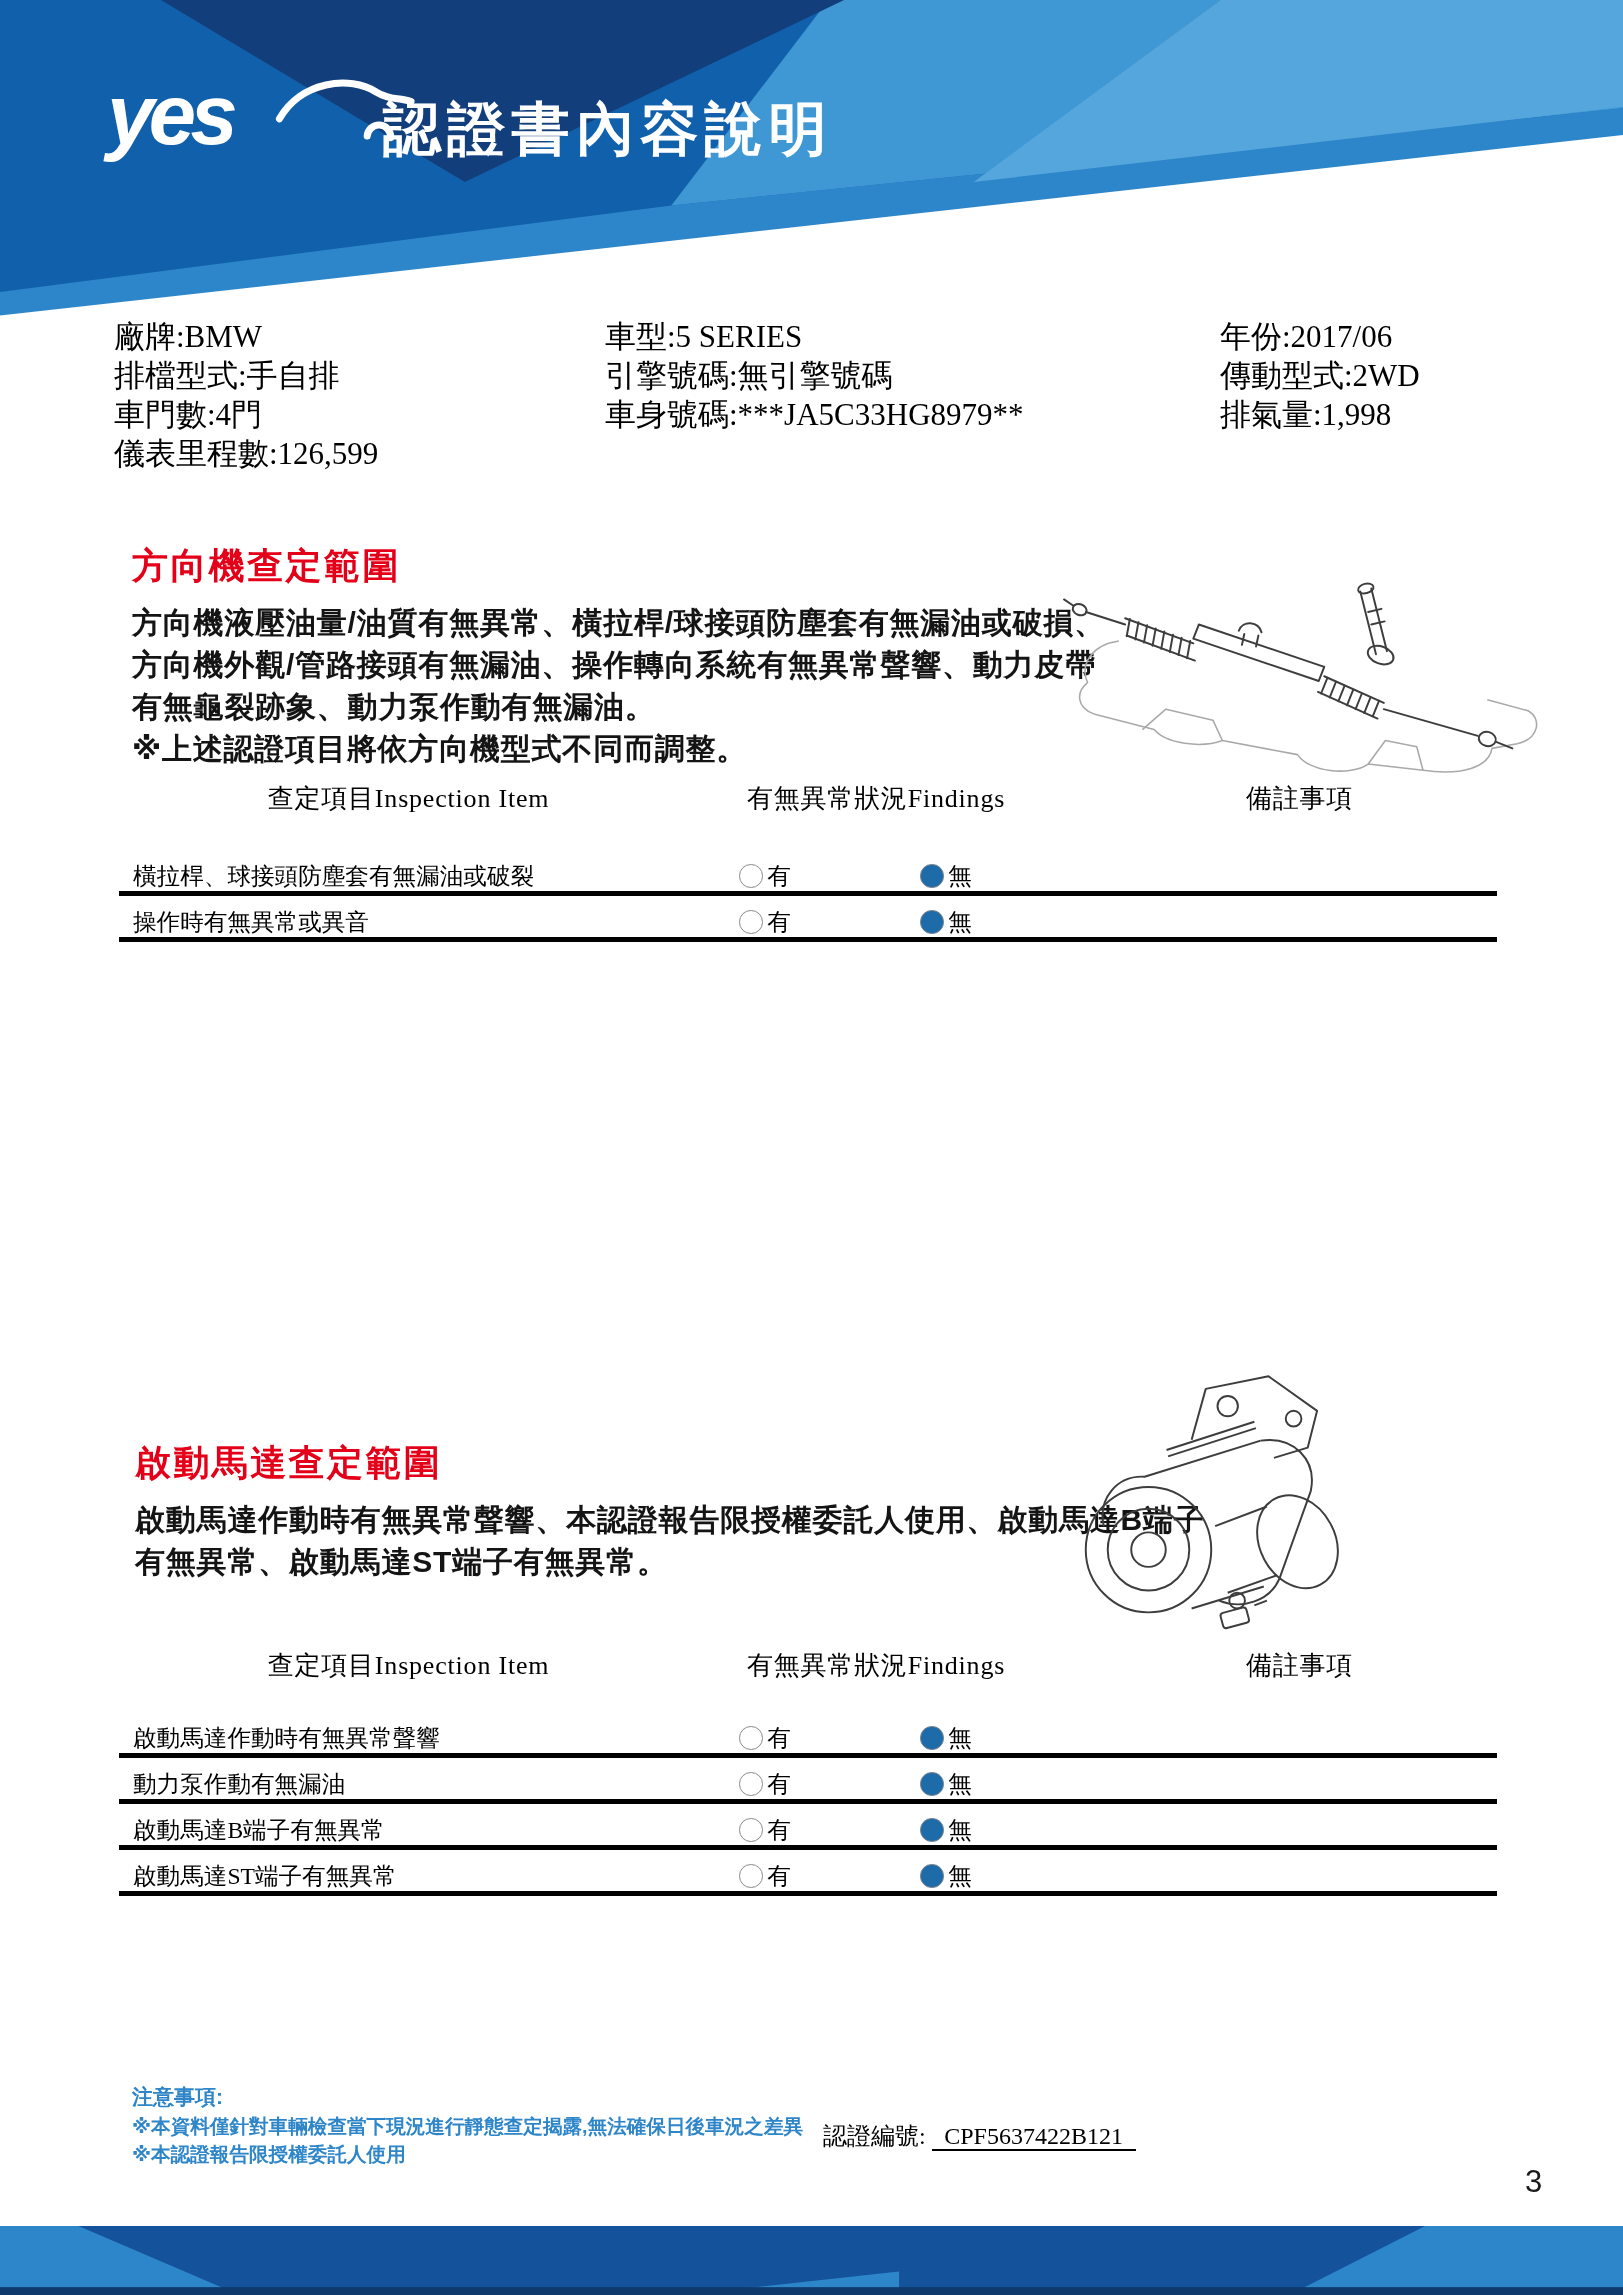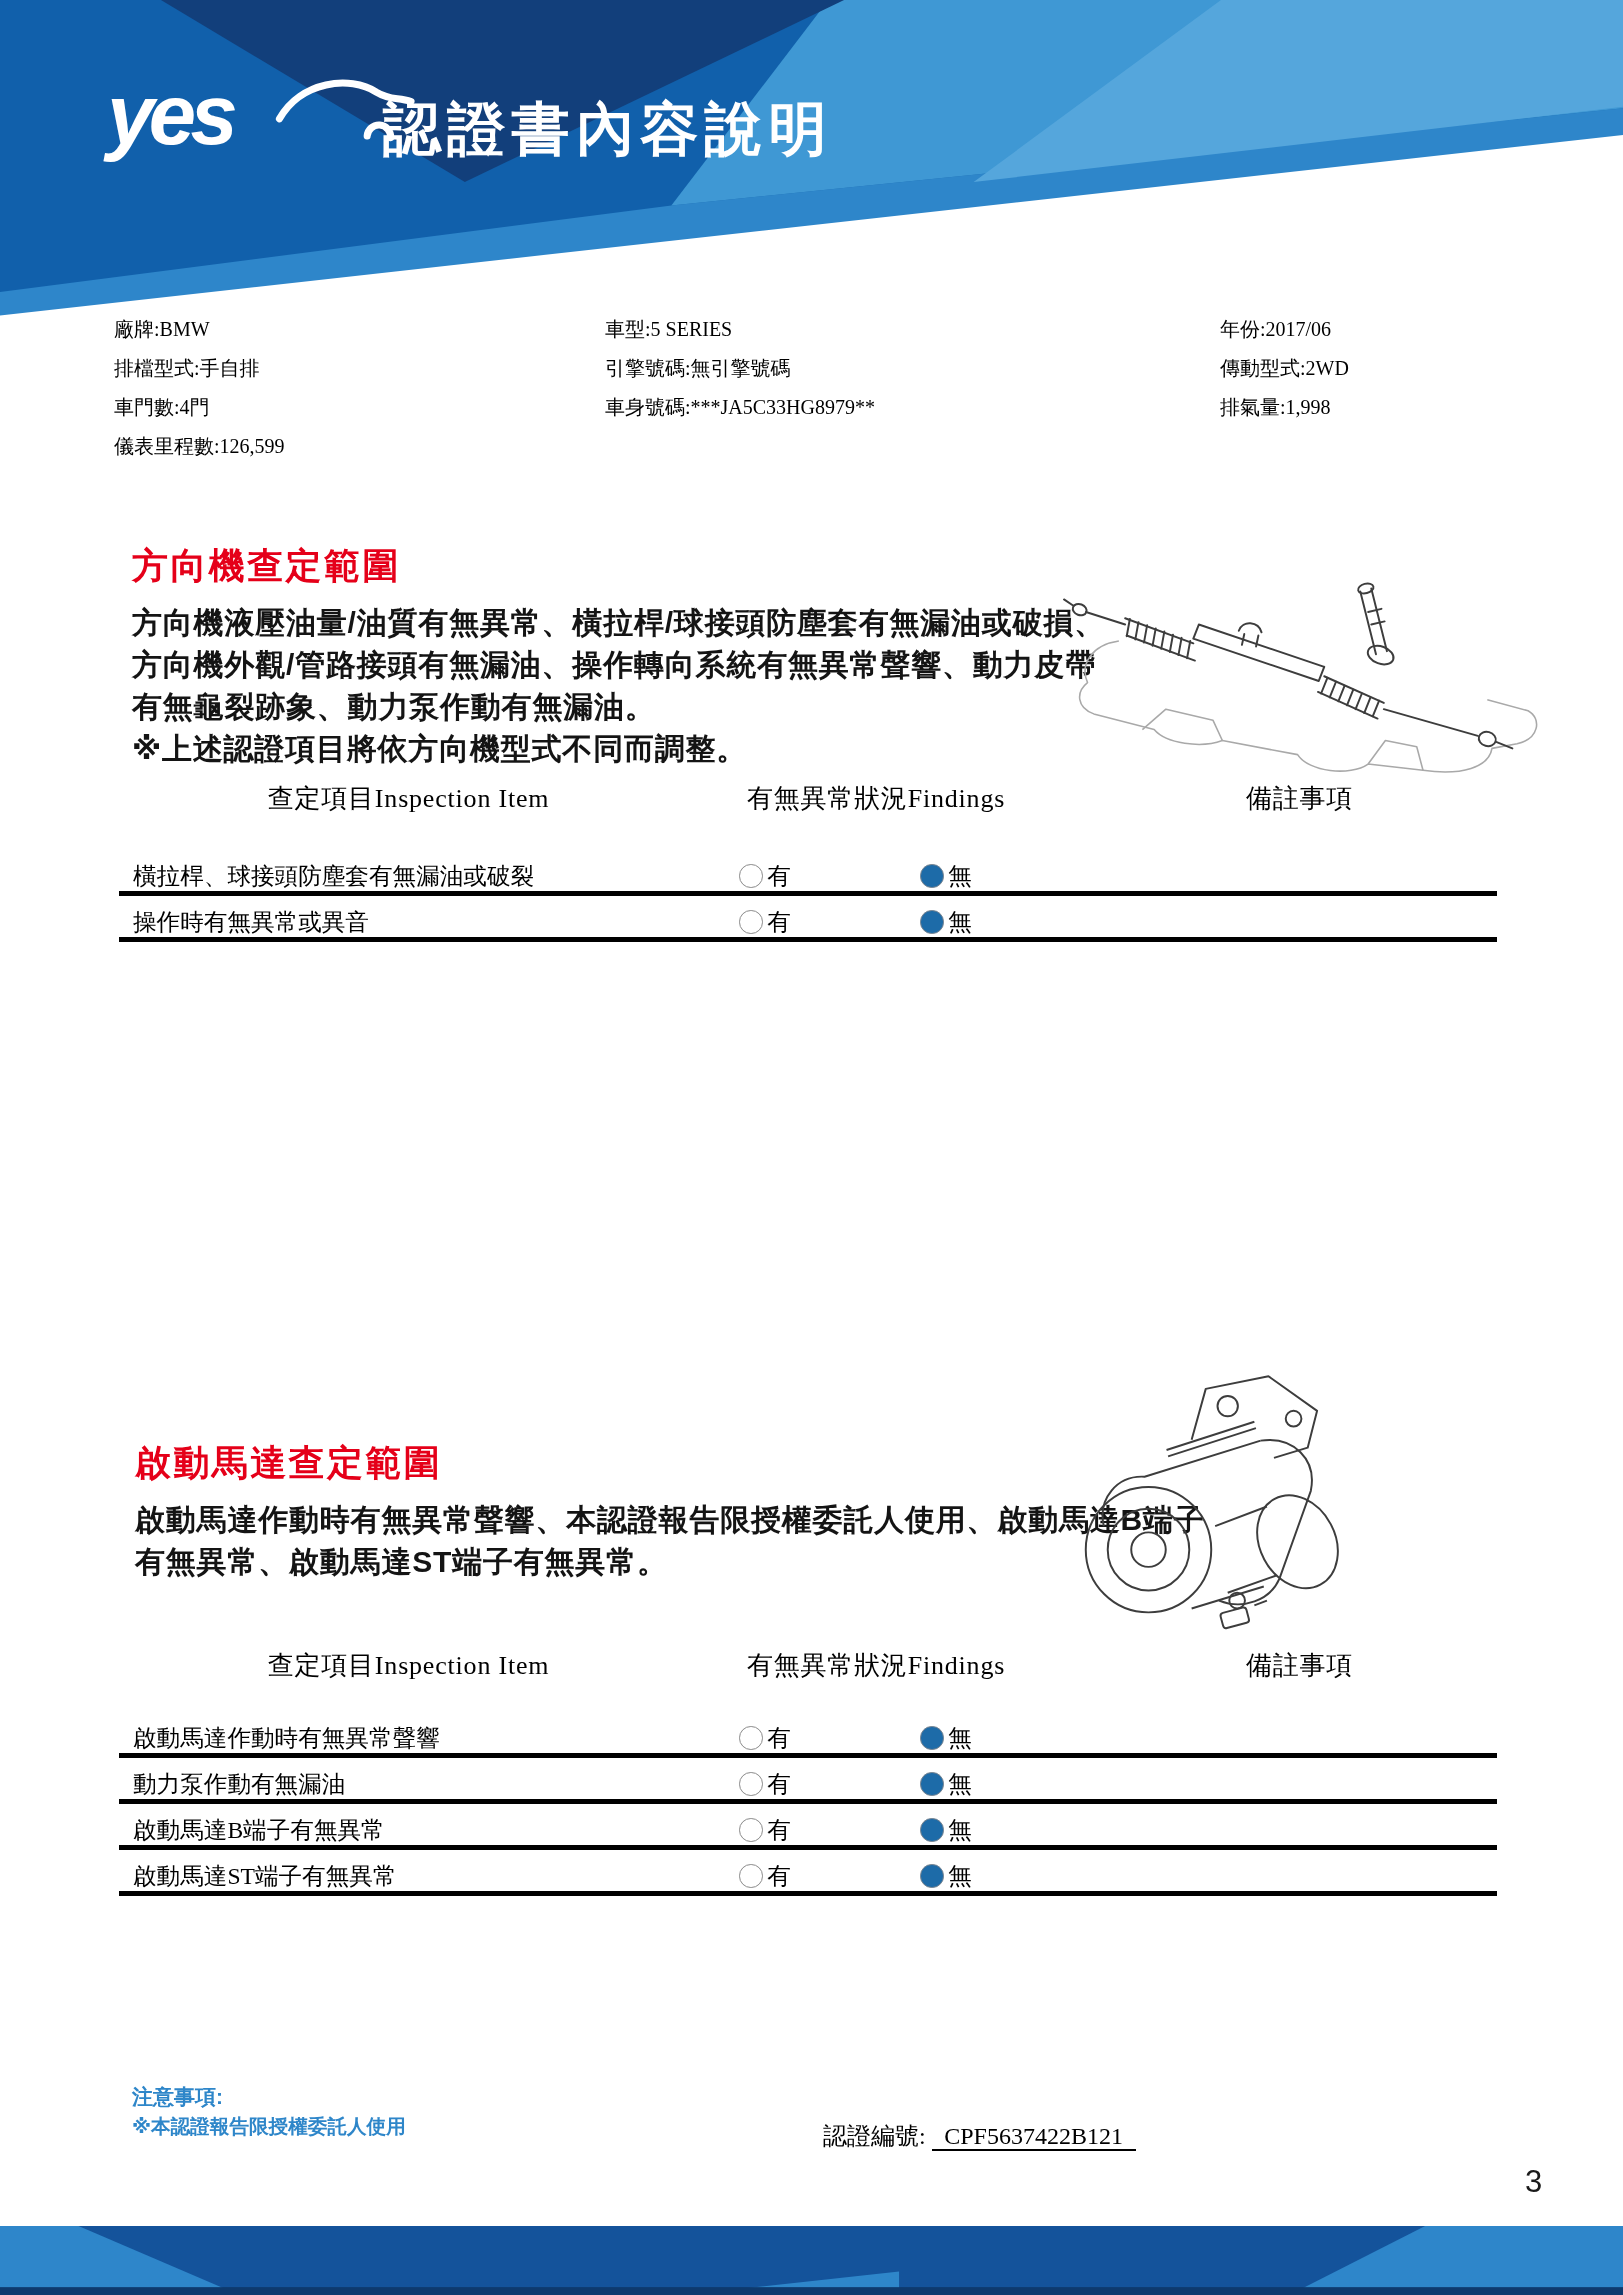--- a/index.html
+++ b/index.html
@@ -16,21 +16,21 @@
   
   .header-banner{position:absolute;left:0;top:0;width:1623px;height:408px;}
   .logo{position:absolute;left:107px;top:75px;width:259px;height:102px;color:#fff;}
   .logo-text{position:absolute;left:0;top:0;font-family:"Liberation Sans","DejaVu Sans",sans-serif;
     font-size:85px;font-weight:800;font-style:italic;letter-spacing:-5.5px;line-height:79px;}
   .car-icon{position:absolute;left:166px;top:-11px;}
   .banner-title{position:absolute;left:383px;top:91px;color:#fff;
     font-family:"Liberation Sans","DejaVu Sans",sans-serif;font-size:58px;font-weight:700;letter-spacing:6.3px;white-space:nowrap;}
 
   
-  .info-col{position:absolute;font-size:20px;color:#000;}
+  .info-col{position:absolute;font-size:31px;color:#000;}
   .info-col .info-line{height:39px;white-space:nowrap;}
   .info-col1{left:114px;top:316px;}
   .info-col2{left:605px;top:316px;}
   .info-col3{left:1220px;top:316px;}
 
   
   .sec-title{position:absolute;color:var(--accent-red);
     font-family:Liberation Serif, serif;font-size:36px;font-weight:800;letter-spacing:2.4px;white-space:nowrap;}
   .sec-desc{position:absolute;color:#141414;
     font-family:"Liberation Sans","DejaVu Sans",sans-serif;font-size:30px;font-weight:700;}
@@ -264,20 +264,21 @@
     <span class="opt opt-no">
       <span class="radio selected"></span>
       <span class="opt-label">無</span>
     </span>
     <span class="row-remark"></span>
   </div>
 </div>
 
   <div class="notes-title">注意事項:</div>
   <div class="notes-list">
+      <div class="note-line">※本資料僅針對車輛檢查當下現況進行靜態查定揭露,無法確保日後車況之差異</div>
       <div class="note-line">※本認證報告限授權委託人使用</div>
     </div>
 
   <div class="certificate">
     <span>認證編號:</span>
     <span class="cert-number">CPF5637422B121</span>
   </div>
 
   <div class="page-number">3</div>
 

